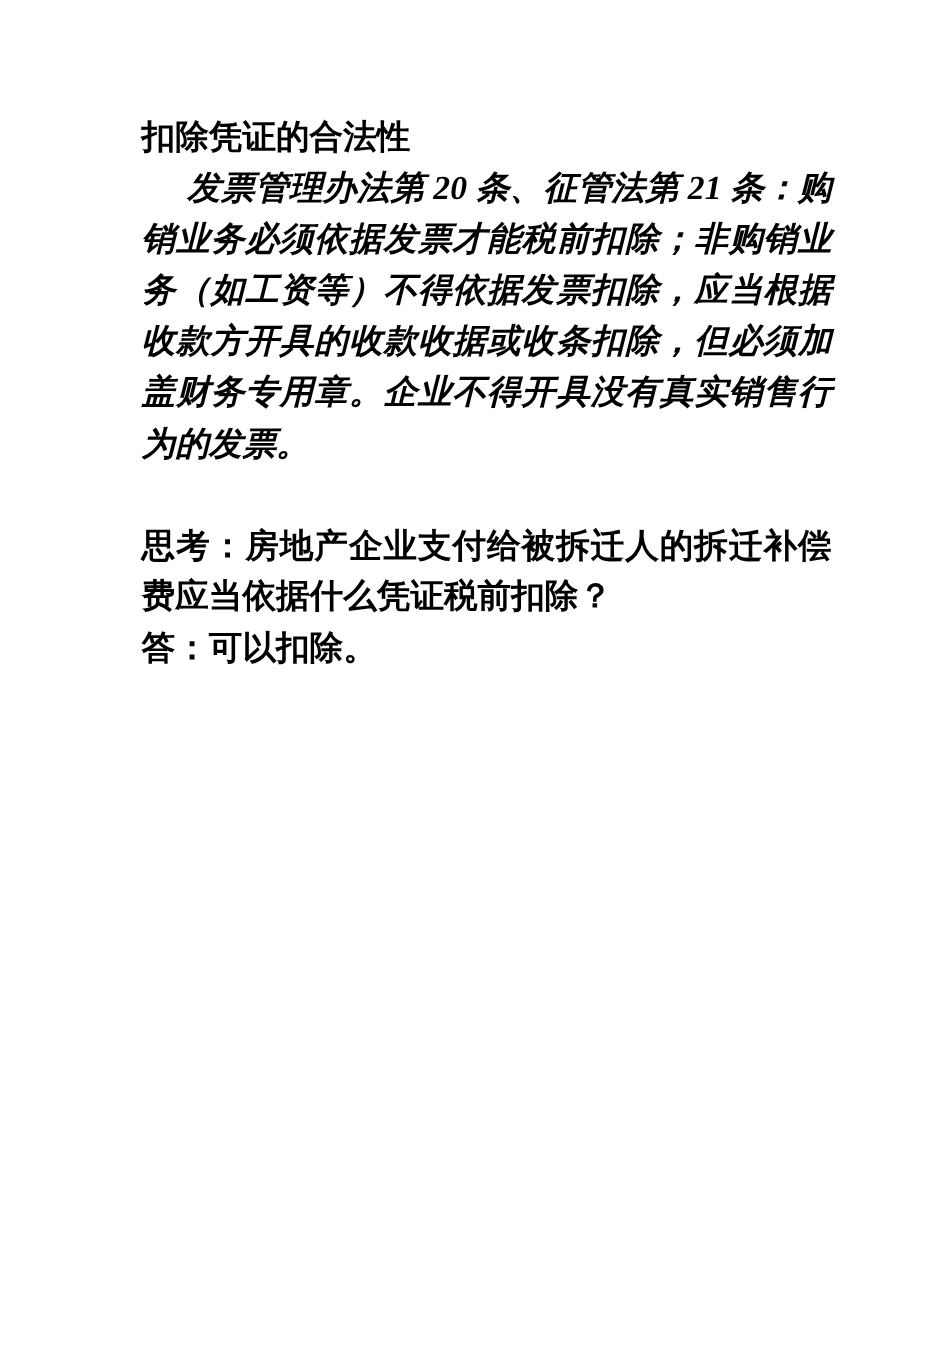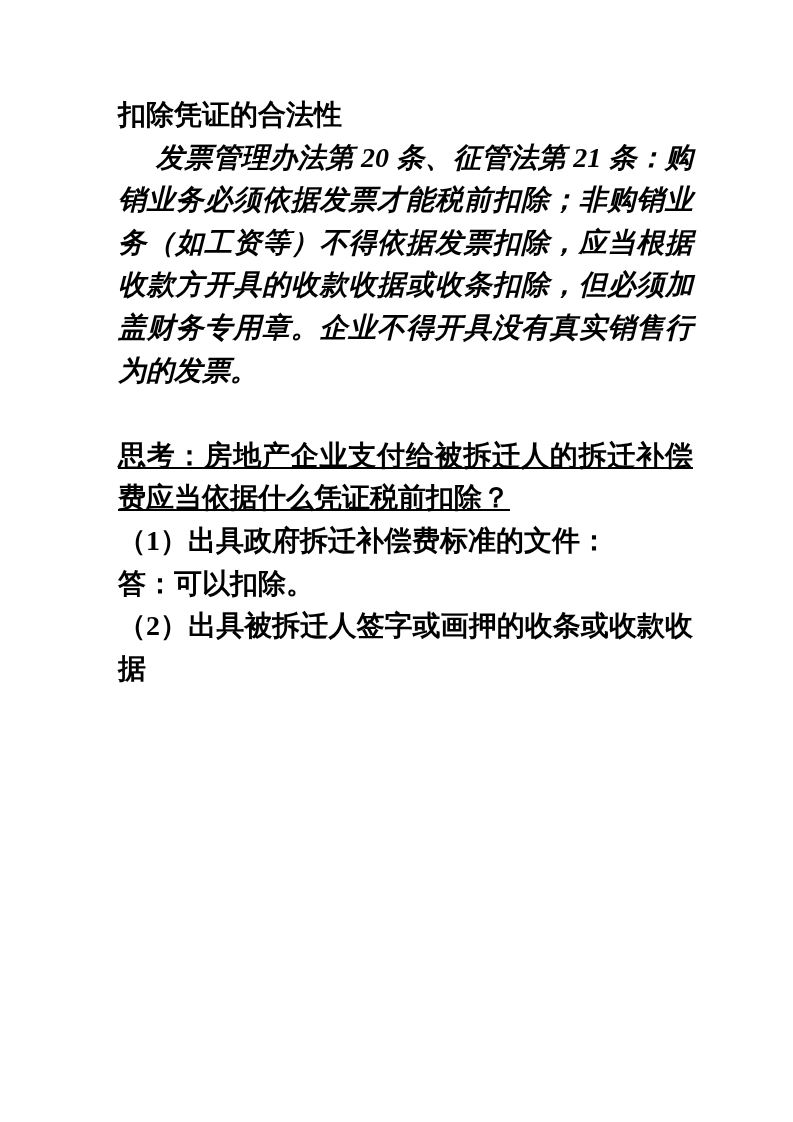--- a/index.html
+++ b/index.html
@@ -36,30 +36,27 @@
   }
   .doc-title {
     text-align: left;
   }
   .para.indent {
     text-indent: 38px;
     font-style: italic;
   }
   .para.space-before {
     margin-top: 42.6px;
-    text-decoration: underline;
   }
 </style>
 </head>
 <body>
 
 <div class="page">
   <div class="content">
     <div class="doc-title">扣除凭证的合法性</div>
     <div>
         <p class="para indent">发票管理办法第 20 条、征管法第 21 条：购销业务必须依据发票才能税前扣除；非购销业务（如工资等）不得依据发票扣除，应当根据收款方开具的收款收据或收条扣除，但必须加盖财务专用章。企业不得开具没有真实销售行为的发票。</p>
         <p class="para space-before">思考：房地产企业支付给被拆迁人的拆迁补偿费应当依据什么凭证税前扣除？</p>
-        <p class="para">（1）出具政府拆迁补偿费标准的文件：</p>
         <p class="para">答：可以扣除。</p>
-        <p class="para">（2）出具被拆迁人签字或画押的收条或收款收据</p>
       </div>
   </div>
 </div>
 
 </body></html>

